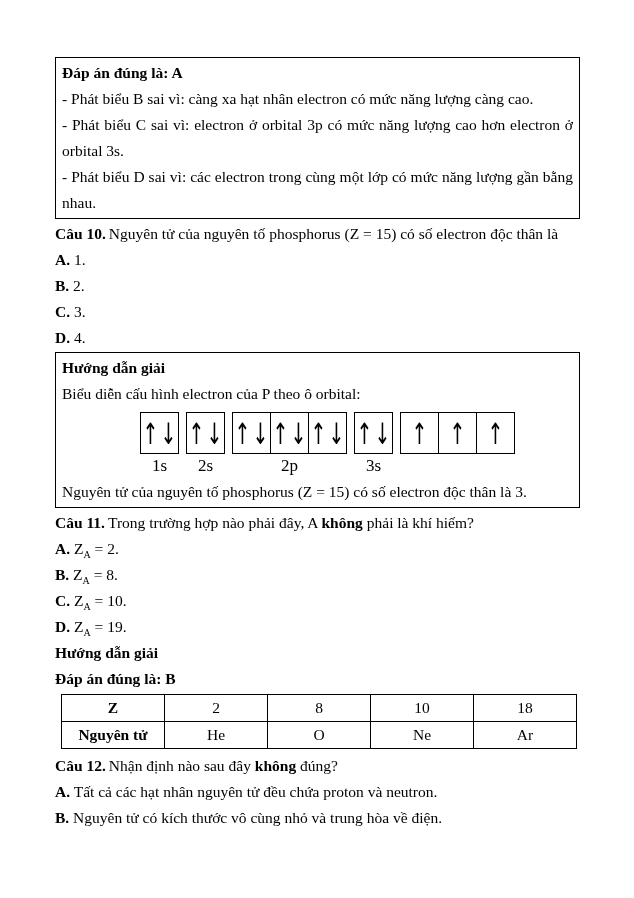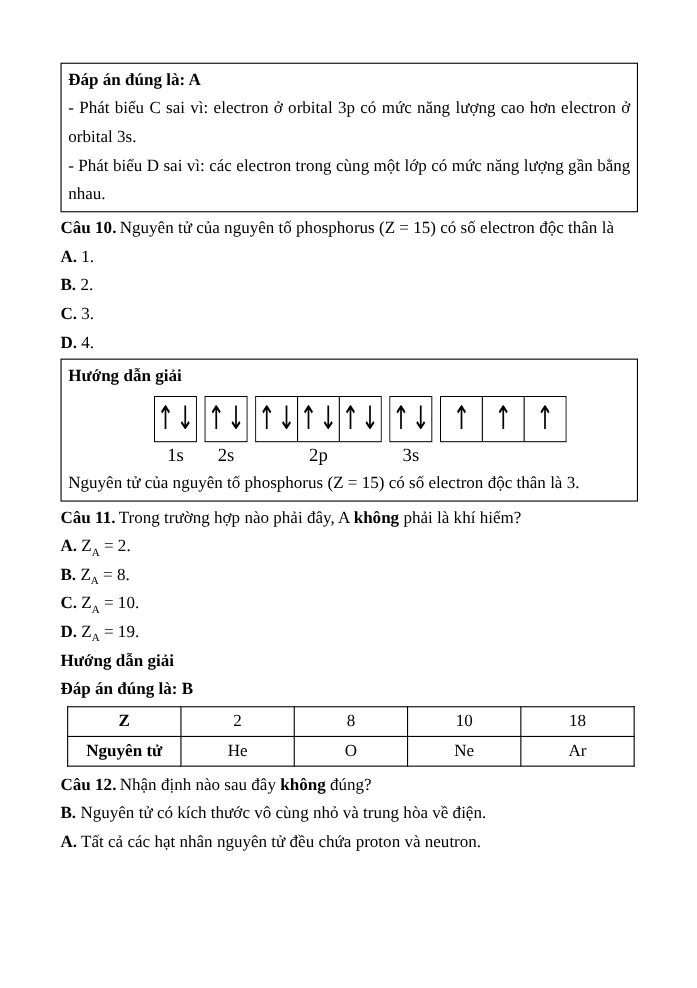--- a/index.html
+++ b/index.html
@@ -88,32 +88,34 @@
   }
   .tbl td:first-child { font-weight: bold; }
 </style>
 </head>
 <body>
 
 <div class="page">
 
   <div class="box box-q9">
     <p><b>Đáp án đúng là: A</b></p>
+    <p class="just">- Phát biểu B sai vì: càng xa hạt nhân electron có mức năng lượng càng cao.</p>
     <p class="just">- Phát biểu C sai vì: electron ở orbital 3p có mức năng lượng cao hơn electron ở orbital 3s.</p>
     <p class="just">- Phát biểu D sai vì: các electron trong cùng một lớp có mức năng lượng gần bằng nhau.</p>
   </div>
 
   <p><b class="qlabel">Câu 10.</b><span>Nguyên tử của nguyên tố phosphorus (Z = 15) có số electron độc thân là</span></p>
   <p><b>A.</b> <span>1.</span></p>
   <p><b>B.</b> <span>2.</span></p>
   <p><b>C.</b> <span>3.</span></p>
   <p><b>D.</b> <span>4.</span></p>
 
   <div class="box box-q10">
     <p><b>Hướng dẫn giải</b></p>
+    <p>Biểu diễn cấu hình electron của P theo ô orbital:</p>
     <div class="orb-row">
         <div class="ogroup">
           <div class="ocells">
             <div class="ocell">
               <span class="ar">↑</span>
               <span class="ar">↓</span>
             </div>
           </div>
           <div class="olabel">1s</div>
         </div>
@@ -190,16 +192,16 @@
         <td>Nguyên tử</td>
         <td>He</td>
         <td>O</td>
         <td>Ne</td>
         <td>Ar</td>
       </tr>
     </tbody>
   </table>
 
   <p><b class="qlabel">Câu 12.</b><span>Nhận định nào sau đây </span><b>không</b><span> đúng?</span></p>
+  <p><b>A.</b> <span>Tất cả các hạt nhân nguyên tử đều chứa proton và neutron.</span></p>
   <p><b>B.</b> <span>Nguyên tử có kích thước vô cùng nhỏ và trung hòa về điện.</span></p>
-  <p><b>A.</b> <span>Tất cả các hạt nhân nguyên tử đều chứa proton và neutron.</span></p>
 
 </div>
 
 </body></html>

